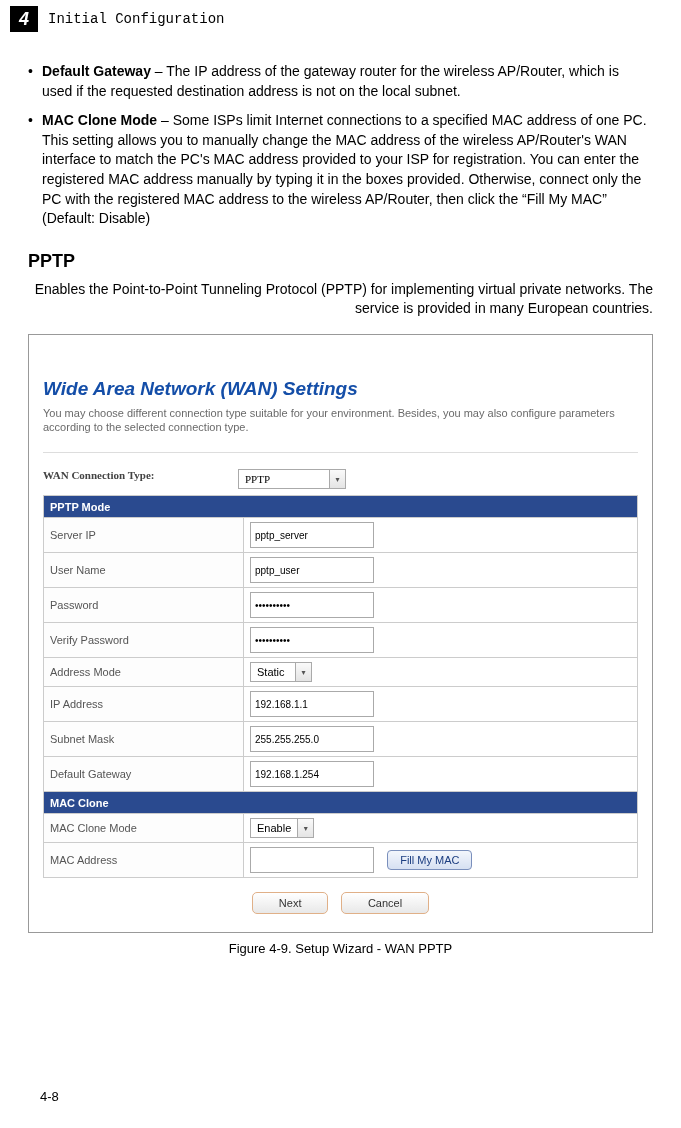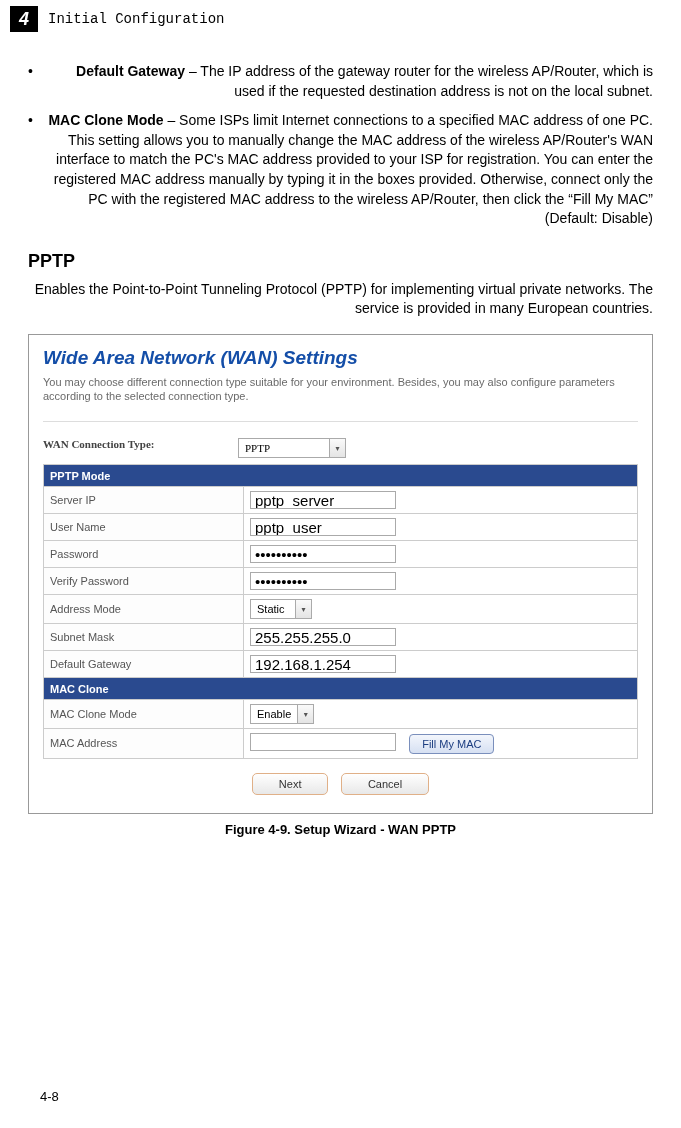--- a/index.html
+++ b/index.html
@@ -43,21 +43,20 @@
     margin-bottom: 10px;
     font-size: 14px;
     line-height: 1.4;
   }
   .bullet .dot {
     width: 14px;
     flex: 0 0 14px;
   }
   .bullet .txt {
     flex: 1;
-    text-align: right;
   }
   .section-h {
     font-size: 18px;
     font-weight: bold;
     margin: 22px 0 8px 0;
   }
   .section-p {
     font-size: 14px;
     line-height: 1.35;
     margin-bottom: 16px;
@@ -66,20 +65,21 @@
   .figure-box {
     border: 1px solid #999;
     padding: 12px 14px 18px 14px;
     background: #fff;
   }
   .wan-title {
     color: #144ea8;
     font-size: 19px;
     font-weight: bold;
     font-style: italic;
+    margin-top: 31px;
   }
   .wan-desc {
     color: #6a6a6a;
     font-size: 11px;
     margin: 6px 0 18px 0;
     line-height: 1.3;
   }
   .hr {
     border: none;
     border-top: 1px solid #ddd;
@@ -139,23 +139,23 @@
     height: 22px;
   }
   .tbl .label-cell {
     width: 200px;
     color: #555;
     background: #fdfdfd;
   }
   .text-input {
     border: 1px solid #aaa;
     height: 18px;
-    font-size: 15px;
-    padding: 0 4px;
-    width: 146px;
+    font-size: 10px;
+    padding: 12px 4px;
+    width: 124px;
     background: #fff;
   }
   .btn {
     display: inline-flex;
     align-items: center;
     justify-content: center;
     border: 1px solid #b9b9b9;
     border-radius: 5px;
     background: linear-gradient(#ffffff,#e8e8e8);
     font-size: 11px;
@@ -175,21 +175,21 @@
   .btn.nav {
     border: 1px solid #e0b088;
   }
   .btn-row {
     text-align: center;
     margin-top: 14px;
   }
   .figure-caption {
     text-align: center;
     font-size: 13px;
-    font-weight: bold;
+    font-weight: normal;
     margin-top: 8px;
   }
   .page-footer {
     position: absolute;
     bottom: 24px;
     left: 40px;
     font-size: 13px;
   }
 </style>
 </head>
@@ -266,20 +266,26 @@
       <tr>
         <td class="label-cell">Address Mode</td>
         <td>
           <div class="select-box small">
             <span class="sel-val">Static</span>
             <span class="sel-btn">▾</span>
           </div>
         </td>
       </tr>
       <tr>
+        <td class="label-cell">IP Address</td>
+        <td>
+          <input class="text-input" value="192.168.1.1" style="">
+        </td>
+      </tr>
+      <tr>
         <td class="label-cell">Subnet Mask</td>
         <td>
           <input class="text-input" value="255.255.255.0" style="">
         </td>
       </tr>
       <tr>
         <td class="label-cell">Default Gateway</td>
         <td>
           <input class="text-input" value="192.168.1.254" style="">
         </td>

